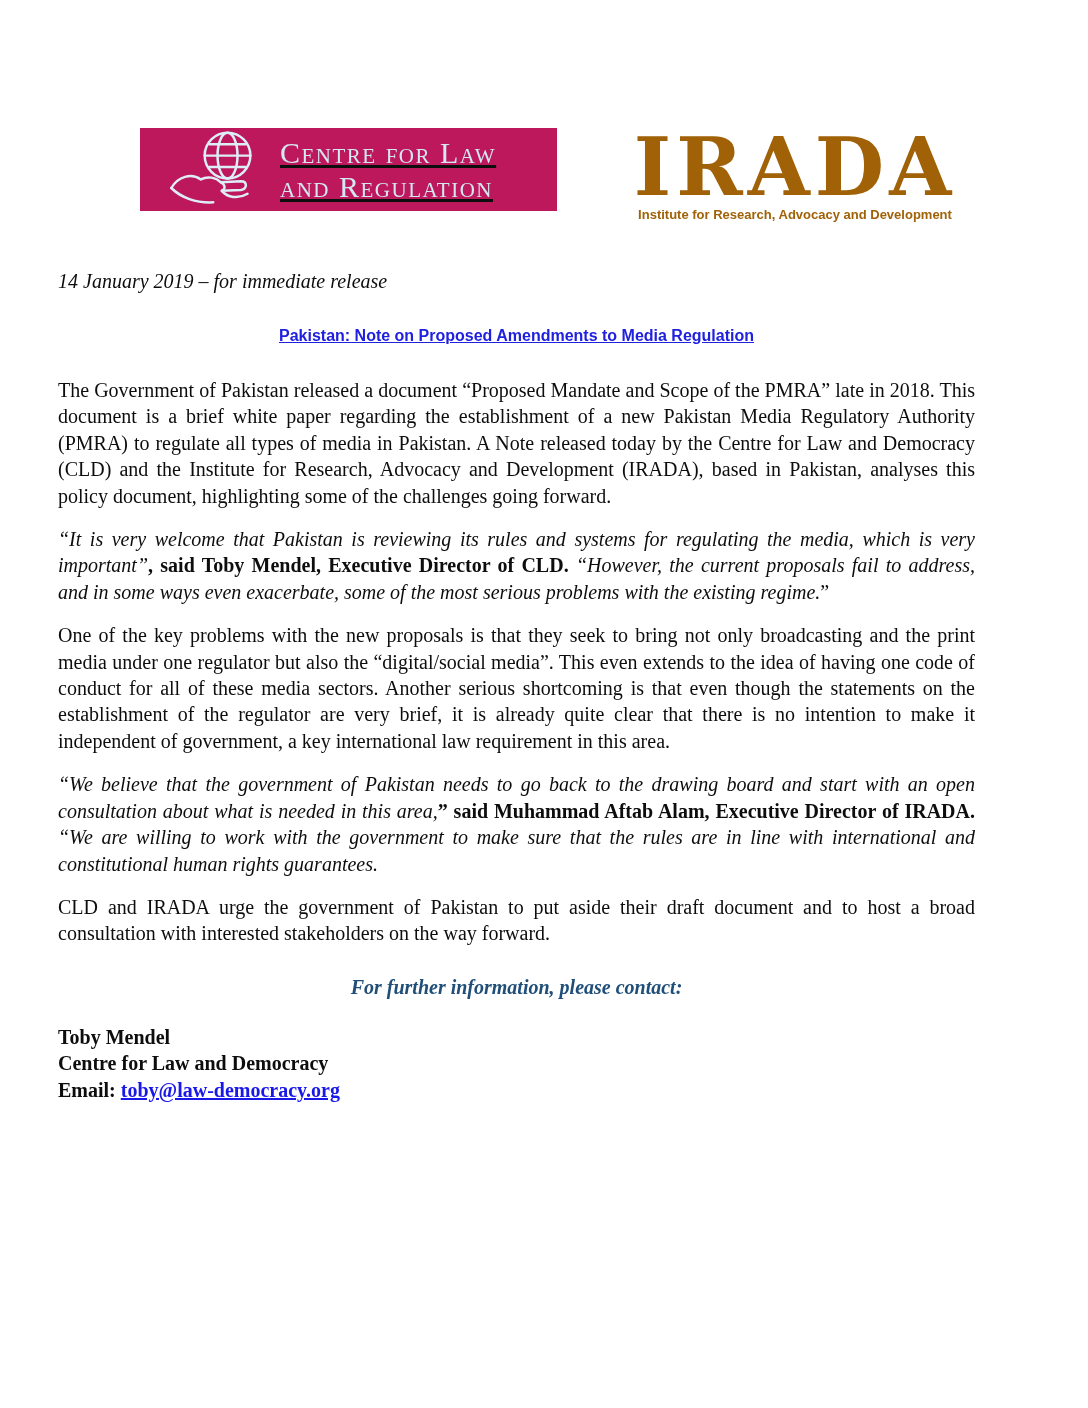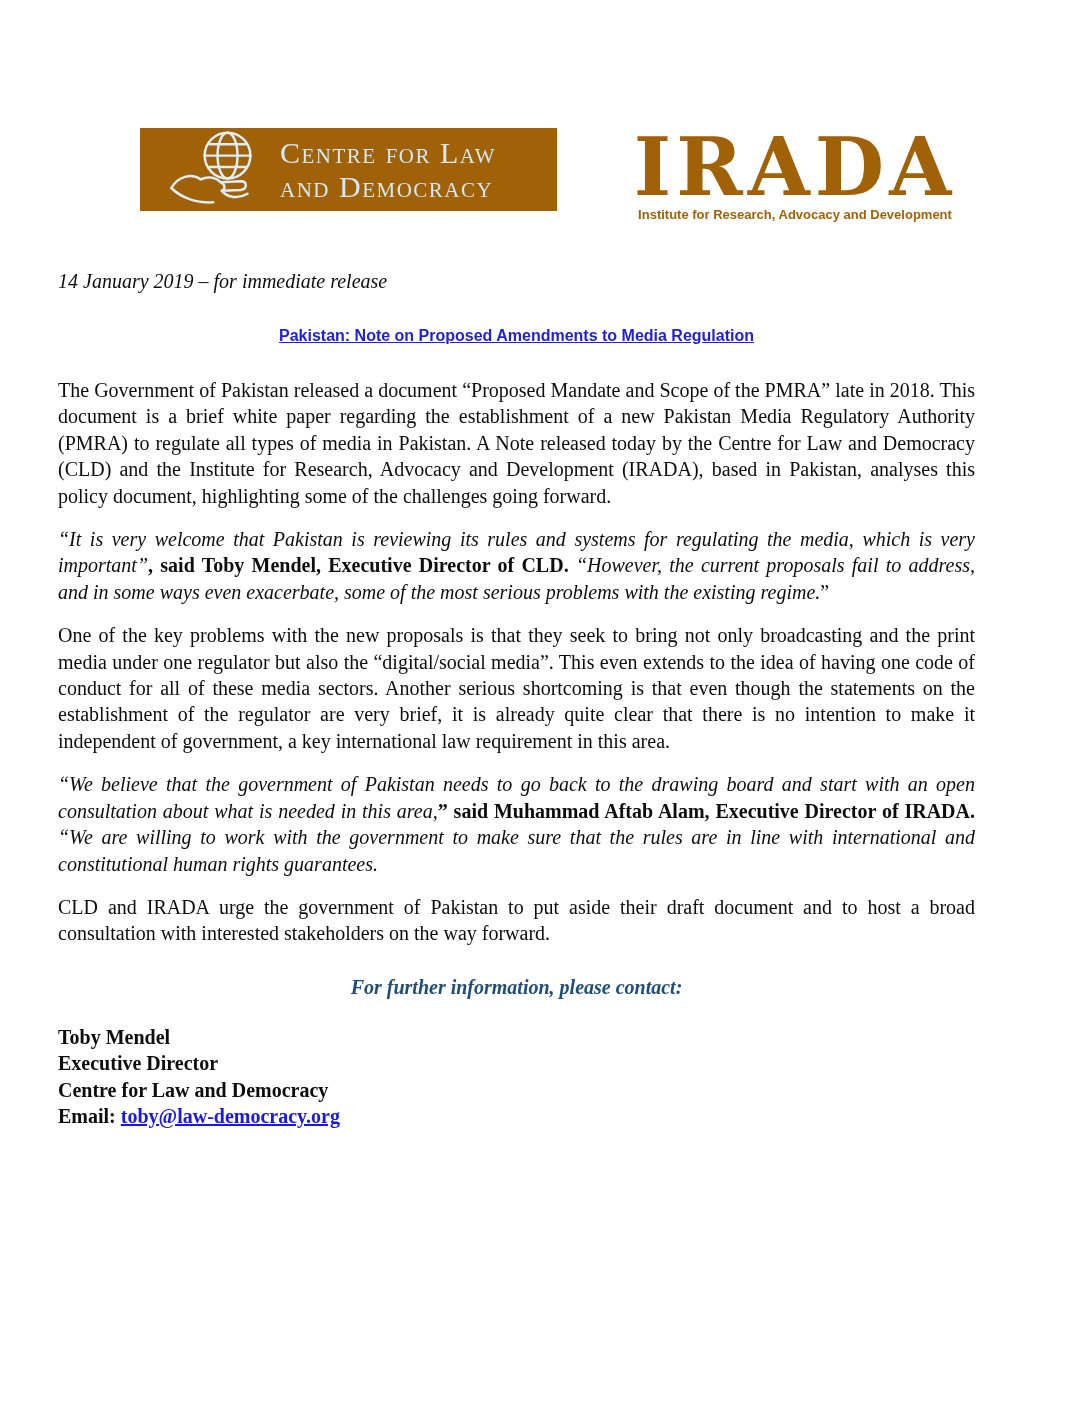--- a/index.html
+++ b/index.html
@@ -100,38 +100,38 @@
   }
   .email-link { }
 </style>
 </head>
 <body>
 
 <div class="page">
 
   <div class="header">
 
-    <div class="cld-logo" style="background-color: #a16207;">
+    <div class="cld-logo" style="background-color: #be185d; text-decoration: underline;">
       <span class="cld-icon">
         <svg width="104" height="80" viewBox="0 0 104 84" xmlns="http://www.w3.org/2000/svg">
           <g stroke="#DDEEF8" stroke-width="2.6" fill="none" stroke-linecap="round" stroke-linejoin="round">
             <circle cx="62" cy="29" r="24"></circle>
             <ellipse cx="62" cy="29" rx="10.5" ry="24"></ellipse>
             <line x1="43" y1="17" x2="81" y2="17"></line>
             <line x1="38" y1="29" x2="86" y2="29"></line>
             <line x1="43" y1="41" x2="81" y2="41"></line>
             <path d="M3,63 C10,51 24,47 34,54 C41,50 50,52 55,57 L76,56 C83,56 83,64 76,65 L56,66 C62,73 73,75 83,69"></path>
             <path d="M3,63 C13,73 29,79 47,78"></path>
             <path d="M55,57 C60,60 60,64 56,66"></path>
           </g>
         </svg>
       </span>
       <span class="cld-text" style="color: rgb(211, 232, 244);">
         <span class="cld-line">Centre for Law</span>
-        <span class="cld-line">and Democracy</span>
+        <span class="cld-line">and Regulation</span>
       </span>
     </div>
 
     <div class="irada-logo" style="color: #a16207;">
       <div class="irada-wordmark">IRADA</div>
       <div class="irada-tagline">Institute for Research, Advocacy and Development</div>
     </div>
 
   </div>
 
@@ -149,21 +149,20 @@
 
     <p class="body-para"><span style="font-style: italic;">“We believe that the government of Pakistan needs to go back to the drawing board and start with an open consultation about what is needed in this area,</span><span style="font-weight: bold;">” said Muhammad Aftab Alam, Executive Director of IRADA. </span><span style="font-style: italic;">“We are willing to work with the government to make sure that the rules are in line with international and constitutional human rights guarantees.</span></p>
 
     <p class="body-para"><span>CLD and IRADA urge the government of Pakistan to put aside their draft document and to host a broad consultation with interested stakeholders on the way forward.</span></p>
 
 
     <p class="contact-heading" style="color: rgb(31, 78, 121);">For further information, please contact:</p>
 
     <div class="contact-block">
       <div>Toby Mendel</div>
-      <div>Executive Director</div>
       <div>Centre for Law and Democracy</div>
       <div>
         <span>Email: </span><a href="#" class="email-link" style="color: rgb(26, 24, 232);">toby@law-democracy.org</a>
       </div>
     </div>
 
   </div>
 </div>
 
 </body></html>

